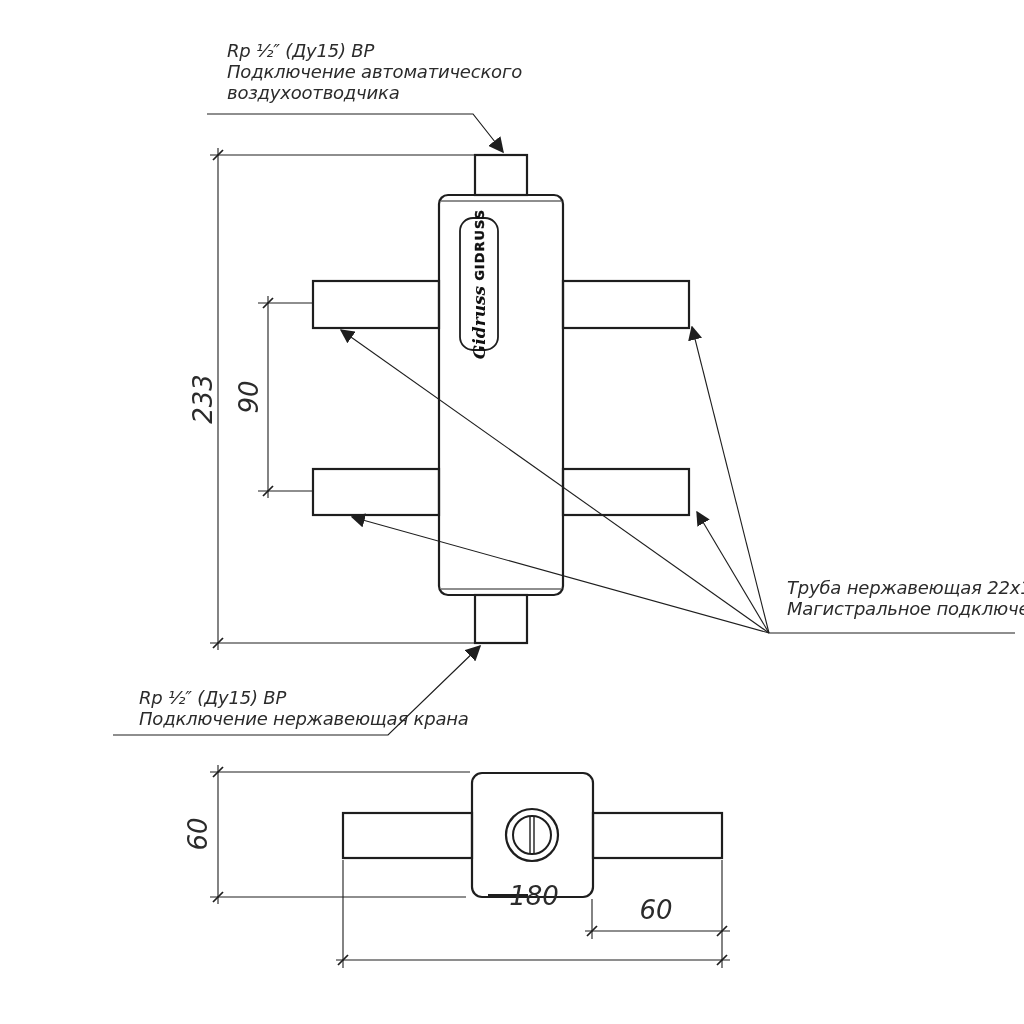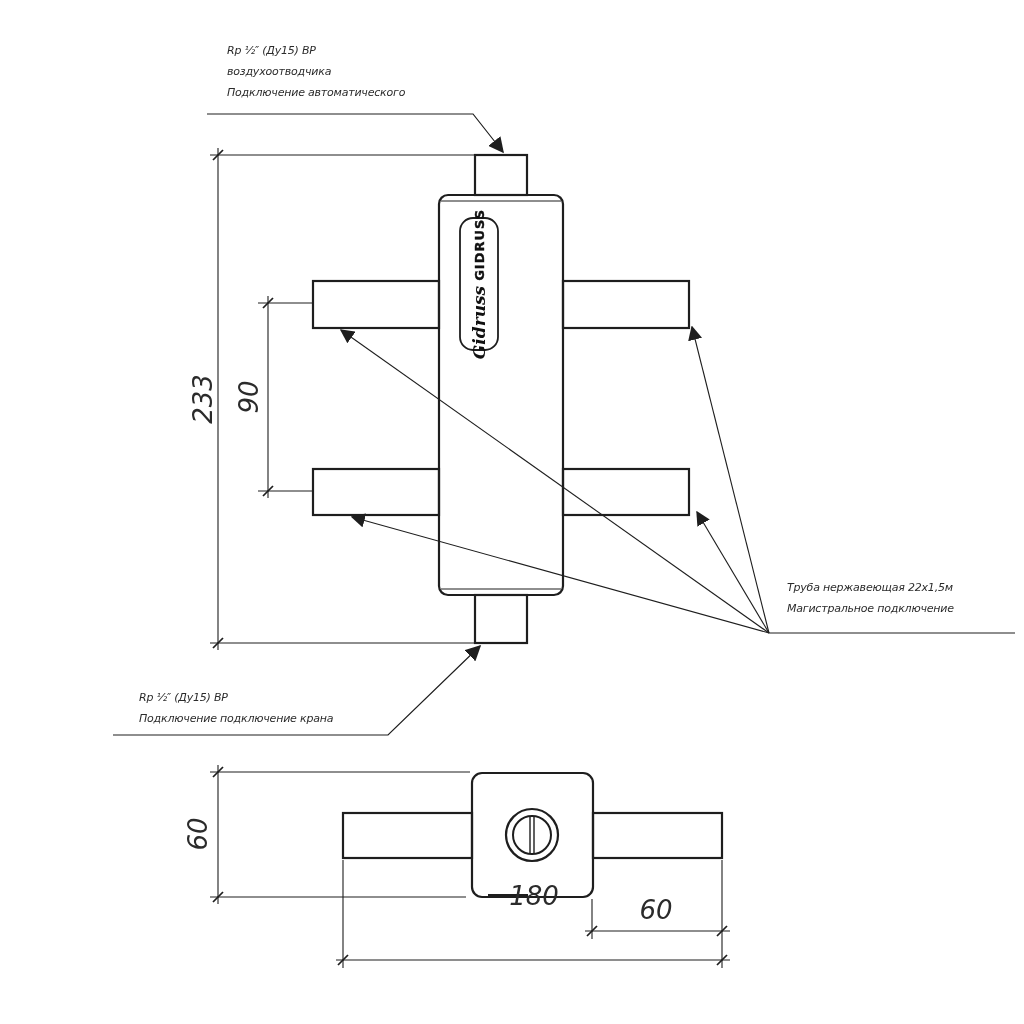--- a/index.html
+++ b/index.html
@@ -2,21 +2,21 @@
 <html><head>
 <meta charset="utf-8">
 <style>
   html,body{margin:0;padding:0;background:#fff;}
   #stage{
     position:relative;width:1024px;height:1024px;background:#ffffff;
     font-family:"DejaVu Sans",sans-serif;overflow:hidden;
   }
   #linework{position:absolute;left:0;top:0;}
   .note{
-    position:absolute;font-style:italic;font-size:11px;line-height:21px;
+    position:absolute;font-style:italic;font-size:18px;line-height:21px;
     color:#2b2b2b;white-space:nowrap;letter-spacing:-0.2px;
   }
   .dim{
     position:absolute;font-style:italic;font-size:26px;color:#2b2b2b;
     white-space:nowrap;transform:translate(-50%,-50%);
   }
   .dim.vert{transform:translate(-50%,-50%) rotate(-90deg);}
   .logo-badge-text{
     position:absolute;left:479px;top:284px;
     transform:translate(-50%,-50%) rotate(-90deg);
@@ -113,27 +113,27 @@
         <path d="M343,860 V968"></path>
         <path d="M722,860 V968"></path>
         <path d="M338,965 L348,955" stroke-width="1.7"></path>
         <path d="M717,965 L727,955" stroke-width="1.7"></path>
       </g>
     </g>
   </svg>
 
   <div class="note" style="left:227px;top:40px;">
     <div>Rp ½″ (Ду15) ВР</div>
+    <div>Подключение автоматического</div>
     <div>воздухоотводчика</div>
-    <div>Подключение автоматического</div>
   </div>
 
   <div class="note" style="left:139px;top:687px;">
     <div>Rp ½″ (Ду15) ВР</div>
-    <div>Подключение подключение крана</div>
+    <div>Подключение нержавеющая крана</div>
   </div>
 
   <div class="note" style="left:787px;top:577px;">
     <div>Труба нержавеющая 22х1,5м</div>
     <div>Магистральное подключение</div>
   </div>
 
   <div class="dim vert" style="left:203px;top:399px;">233</div>
   <div class="dim vert" style="left:249px;top:397px;">90</div>
   <div class="dim vert" style="left:198px;top:834px;">60</div>

